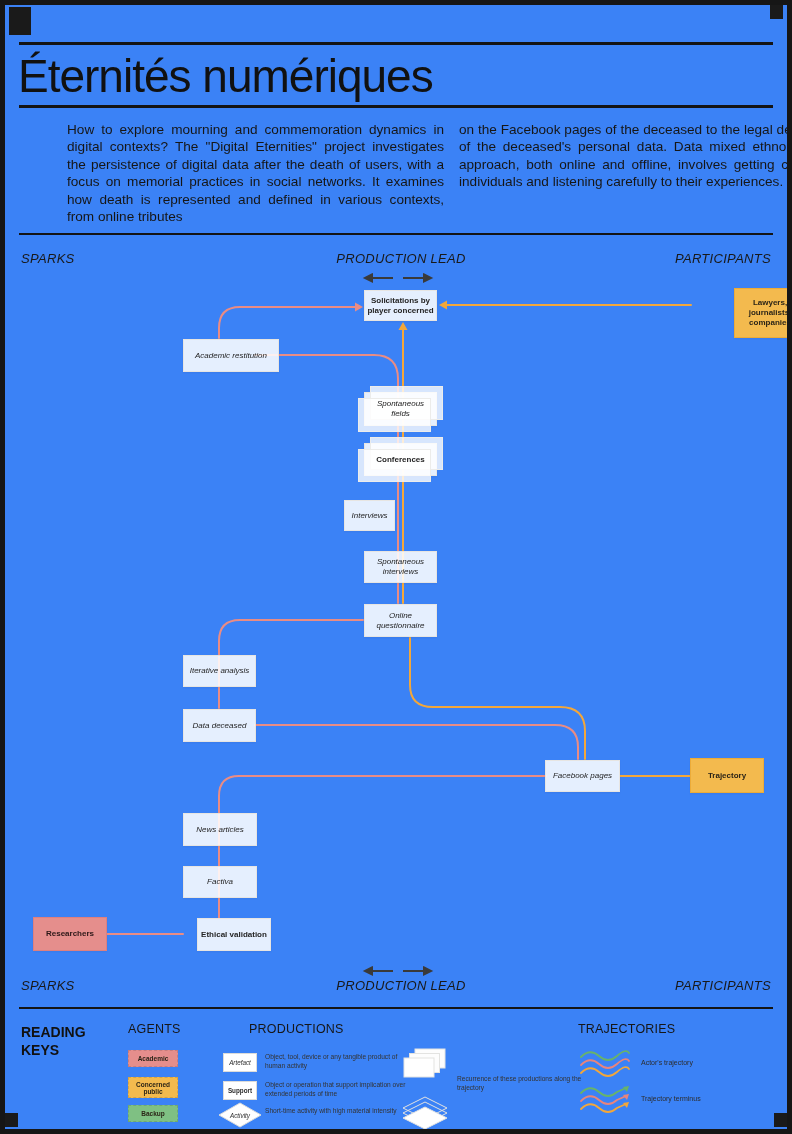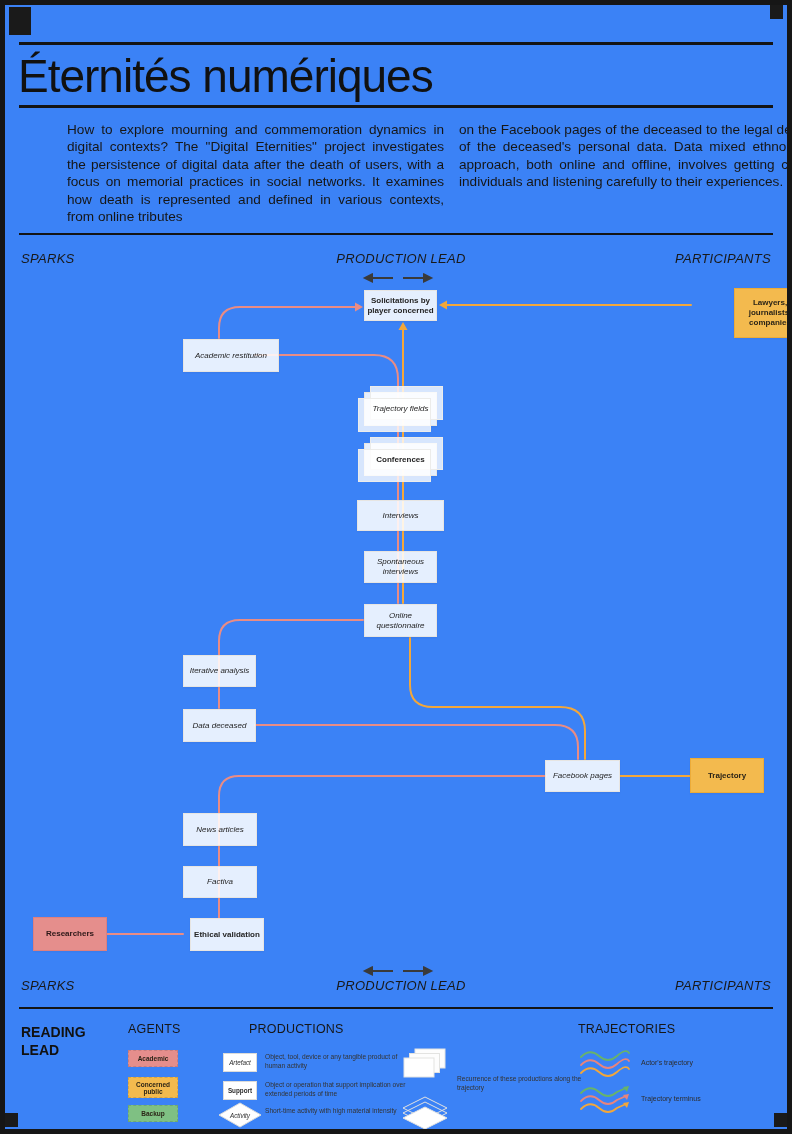--- a/index.html
+++ b/index.html
@@ -108,38 +108,38 @@
   <div class="axis-label" style="left:16px; top:246px;">SPARKS</div>
   <div class="axis-label" style="left:296px; top:246px; width:200px; text-align:center;">PRODUCTION LEAD</div>
   <div class="axis-label" style="right:16px; top:246px;">PARTICIPANTS</div>
   <div class="axis-label" style="left:16px; top:973px;">SPARKS</div>
   <div class="axis-label" style="left:296px; top:973px; width:200px; text-align:center;">PRODUCTION LEAD</div>
   <div class="axis-label" style="right:16px; top:973px;">PARTICIPANTS</div>
 
   <div class="node bold" style="left:359px; top:285px; width:73px; height:31px;">Solicitations by player concerned</div>
   <div class="node orange" style="left:686px; top:283px; width:72px; height:50px;margin-left:43px;">Lawyers, journalists, companies</div>
   <div class="node italic" style="left:178px; top:334px; width:96px; height:33px;">Academic restitution</div>
-  <div class="node italic stacked" style="left:359px; top:387px; width:73px; height:34px;">Trajectory fields</div>
+  <div class="node italic stacked" style="left:359px; top:387px; width:73px; height:34px;">Spontaneous fields</div>
   <div class="node bold stacked" style="left:359px; top:438px; width:73px; height:33px;">Conferences</div>
-  <div class="node italic" style="left:352px; top:495px; width:87px; height:31px;">Interviews</div>
+  <div class="node italic" style="left:339px; top:495px; width:51px; height:31px;">Interviews</div>
   <div class="node italic" style="left:359px; top:546px; width:73px; height:32px;">Spontaneous interviews</div>
   <div class="node italic" style="left:359px; top:599px; width:73px; height:33px;">Online questionnaire</div>
   <div class="node italic" style="left:178px; top:650px; width:73px; height:32px;">Iterative analysis</div>
   <div class="node italic" style="left:178px; top:704px; width:73px; height:33px;">Data deceased</div>
   <div class="node italic" style="left:540px; top:755px; width:75px; height:32px;">Facebook pages</div>
   <div class="node orange" style="left:685px; top:753px; width:74px; height:35px;">Trajectory</div>
   <div class="node italic" style="left:178px; top:808px; width:74px; height:33px;">News articles</div>
   <div class="node italic" style="left:178px; top:861px; width:74px; height:32px;">Factiva</div>
-  <div class="node bold" style="left:185px; top:913px; width:74px; height:33px;">Ethical validation</div>
+  <div class="node bold" style="left:192px; top:913px; width:74px; height:33px;">Ethical validation</div>
   <div class="node pink" style="left:16px;  top:912px; width:74px; height:34px;margin-left:12px;">Researchers</div>
 
   <div id="rule4" class="rule"></div>
 
   <div class="legend">
-    <div class="legend-main-title">READING LEAD</div>
+    <div class="legend-main-title">READING KEYS</div>
 
     <div class="legend-section-title" style="left:123px; top:13px;">AGENTS</div>
     <div class="chip" style="top:41px; height:17px; background:#e58e8c;">Academic</div>
     <div class="chip" style="top:68px; height:21px; background:#f3ba4e;">Concerned public</div>
     <div class="chip" style="top:96px; height:17px; background:#7fc083;">Backup</div>
 
     <div class="legend-section-title" style="left:216px; top:13px;margin-left:28px;">PRODUCTIONS</div>
     <div class="shape-label" style="left:218px; top:44px; width:34px; height:19px; font-style:italic;">Artefact</div>
     <div class="legend-desc" style="left:260px; top:44px; width:135px;">Object, tool, device or any tangible product of human activity</div>
     <div class="shape-label" style="left:218px; top:72px; width:34px; height:19px; font-weight:bold;">Support</div>

